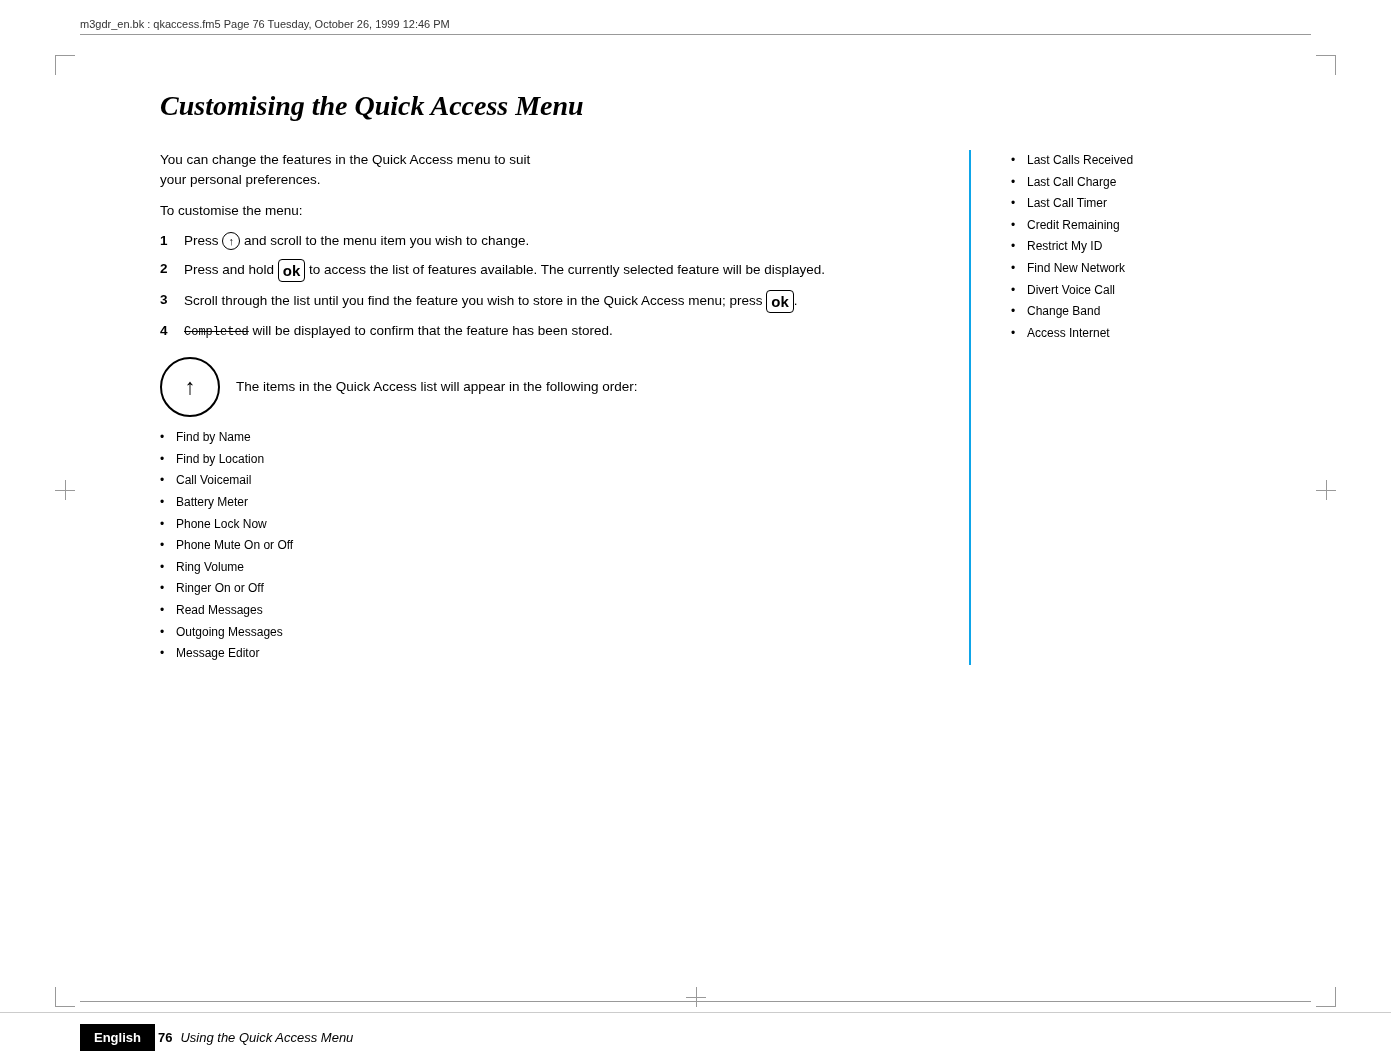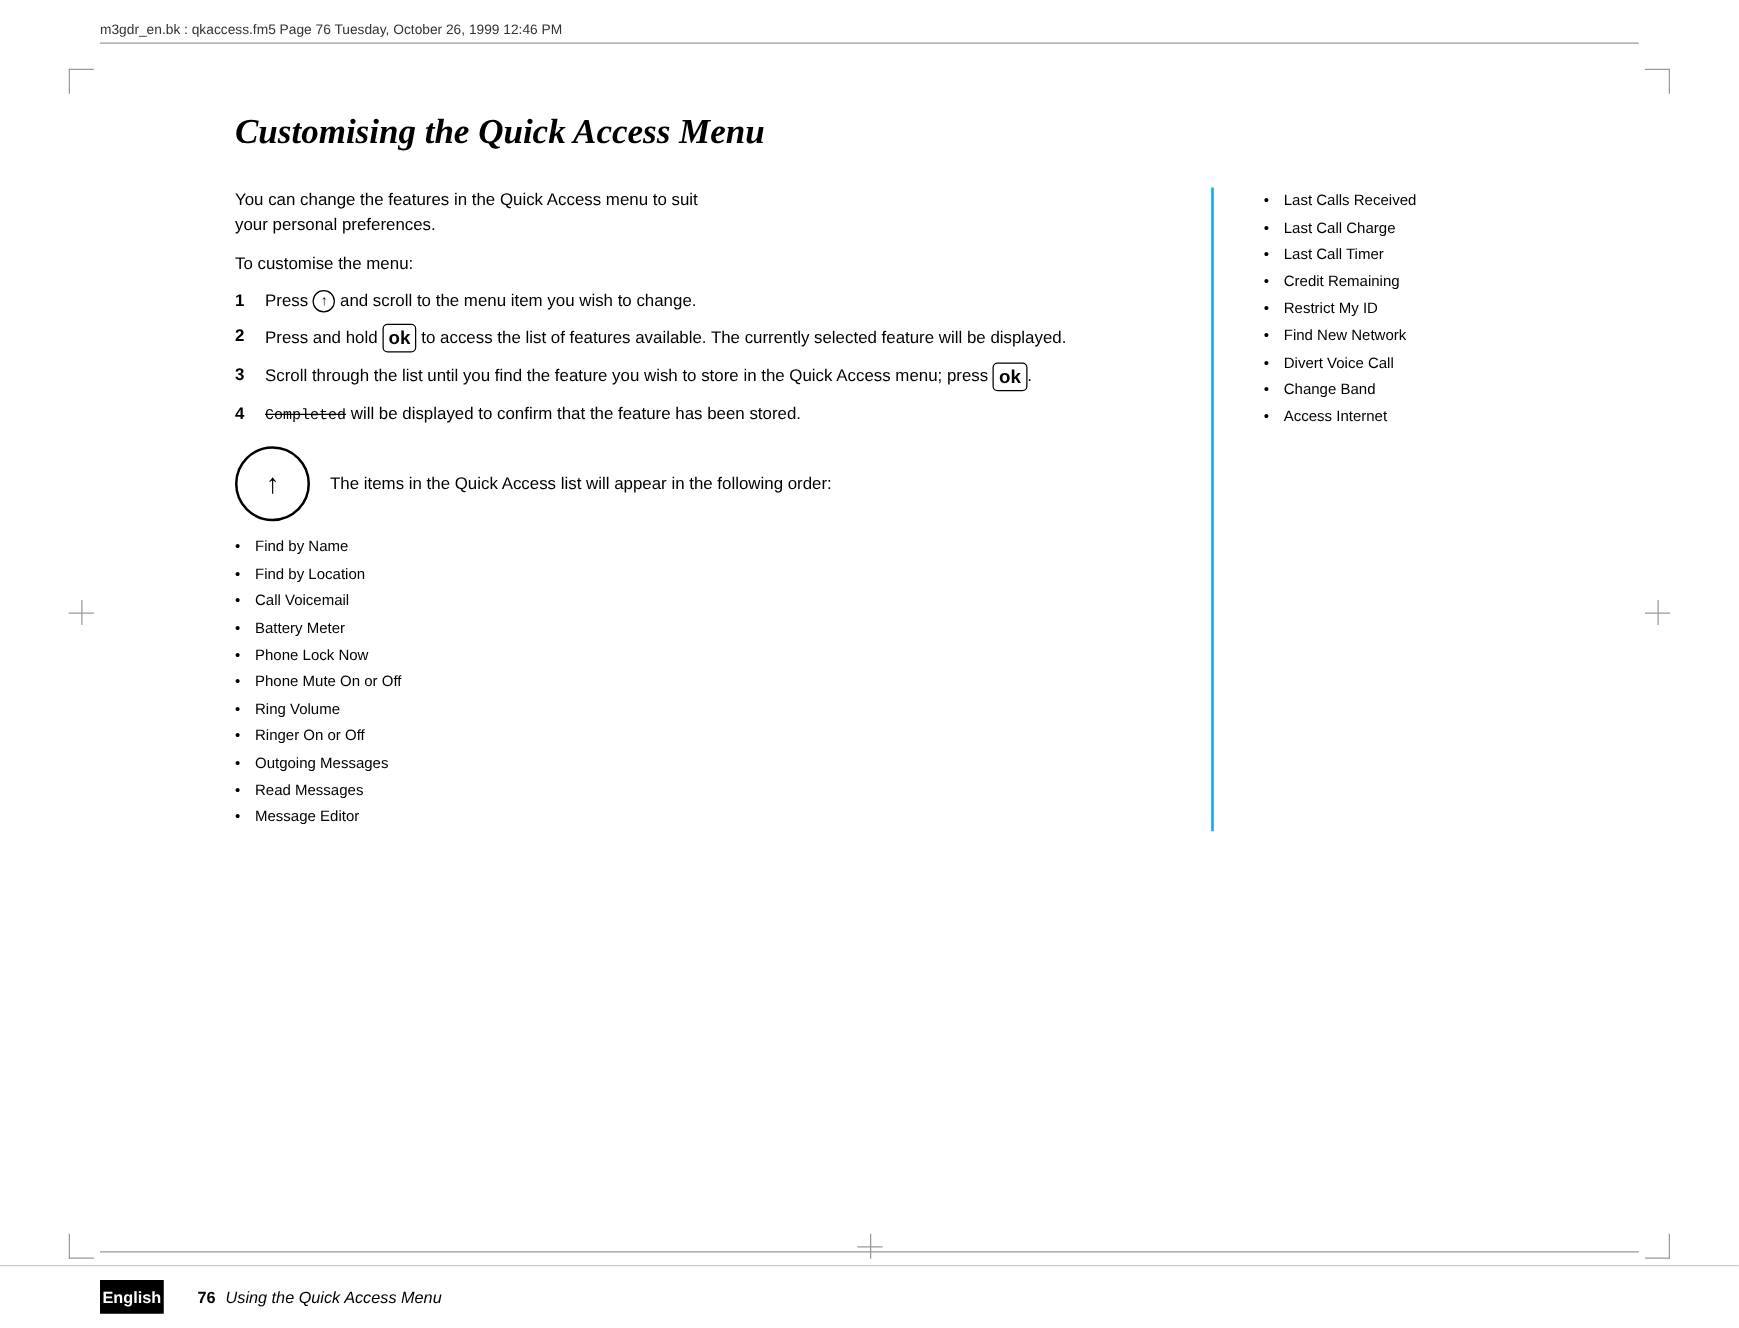--- a/index.html
+++ b/index.html
@@ -142,21 +142,20 @@
       left: 0;
     }
 
     
     .main-content {
       position: absolute;
       top: 90px;
       left: 160px;
       right: 160px;
       bottom: 100px;
-      margin-left: 28px;
     }
 
     
     .page-title {
       font-size: 28px;
       font-style: italic;
       font-weight: bold;
       margin-bottom: 28px;
       font-family: Georgia, 'Times New Roman', serif;
     }
@@ -297,22 +296,22 @@
       display: flex;
       align-items: center;
       padding: 0 0 0 80px;
     }
 
     .footer-lang-badge {
       background: #000;
       color: #fff;
       font-weight: bold;
       font-size: 13px;
-      padding: 6px 2px;
-      margin-right: 27px;
+      padding: 6px 14px;
+      margin-right: 3px;
     }
 
     .footer-page-num {
       font-weight: bold;
       font-size: 13px;
       margin-right: 8px;
     }
 
     .footer-section-title {
       font-size: 13px;
@@ -403,22 +402,22 @@
 
         <ul class="bullet-list">
           <li>Find by Name</li>
           <li>Find by Location</li>
           <li>Call Voicemail</li>
           <li>Battery Meter</li>
           <li>Phone Lock Now</li>
           <li>Phone Mute On or Off</li>
           <li>Ring Volume</li>
           <li>Ringer On or Off</li>
+          <li>Read Messages</li>
           <li>Outgoing Messages</li>
-          <li>Read Messages</li>
           <li>Message Editor</li>
         </ul>
 
       </div>
 
       <div class="right-column">
         <ul class="bullet-list">
           <li>Last Calls Received</li>
           <li>Last Call Charge</li>
           <li>Last Call Timer</li>

